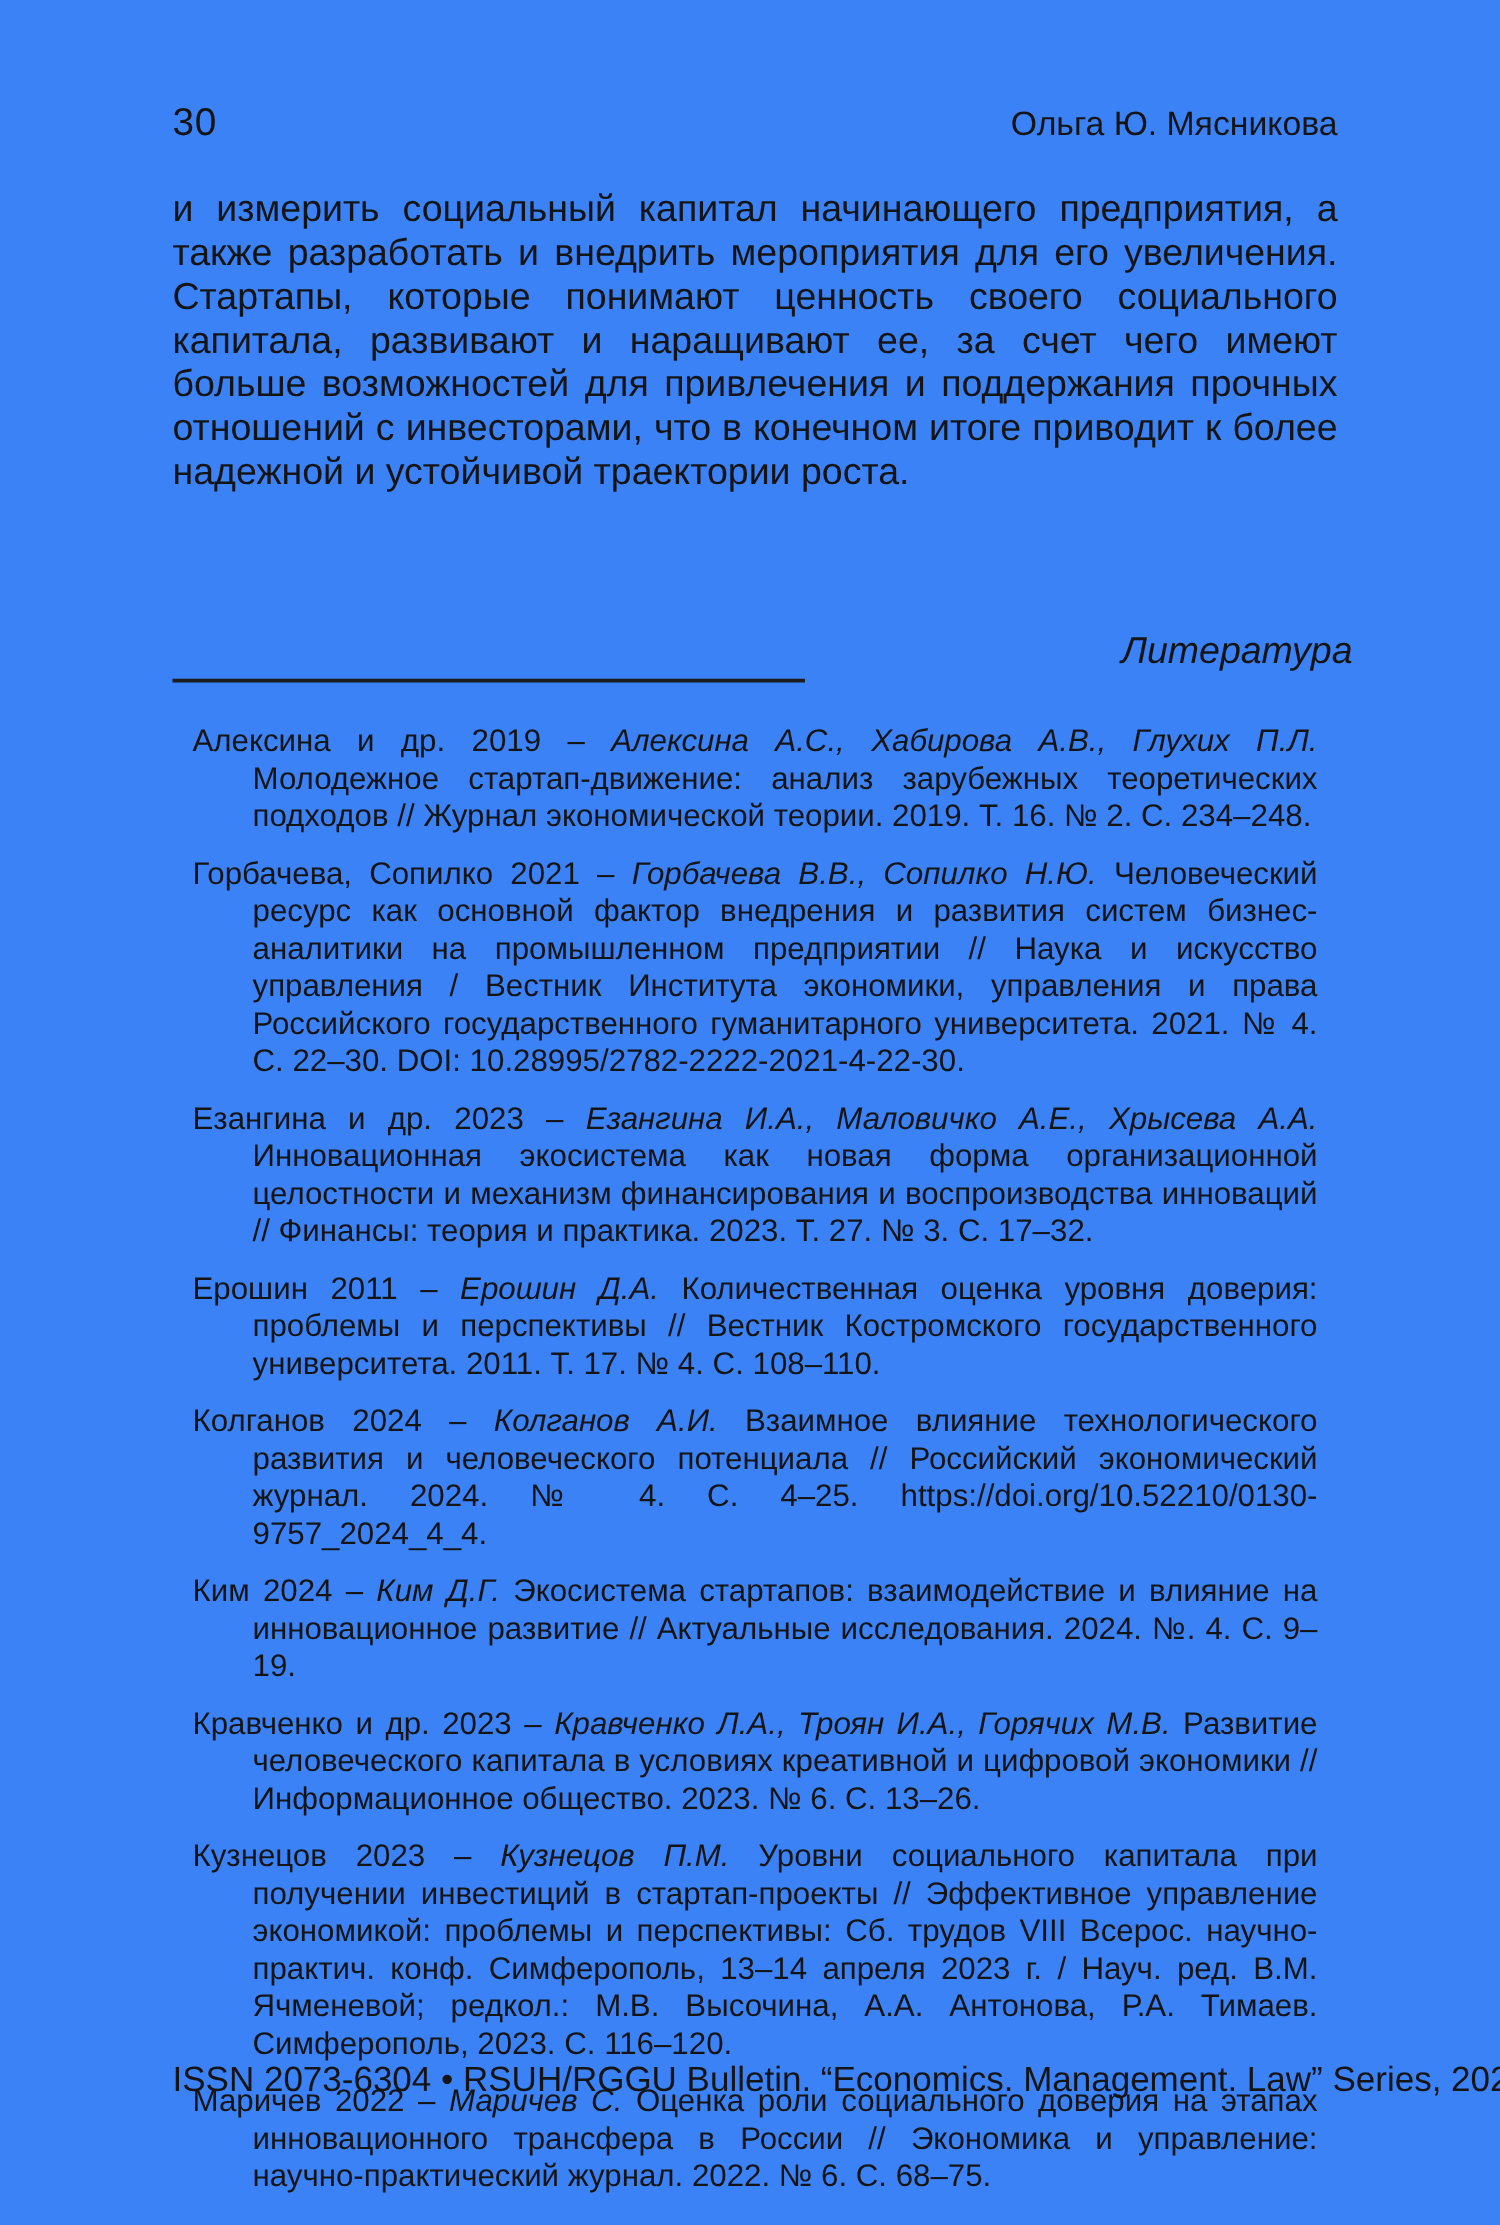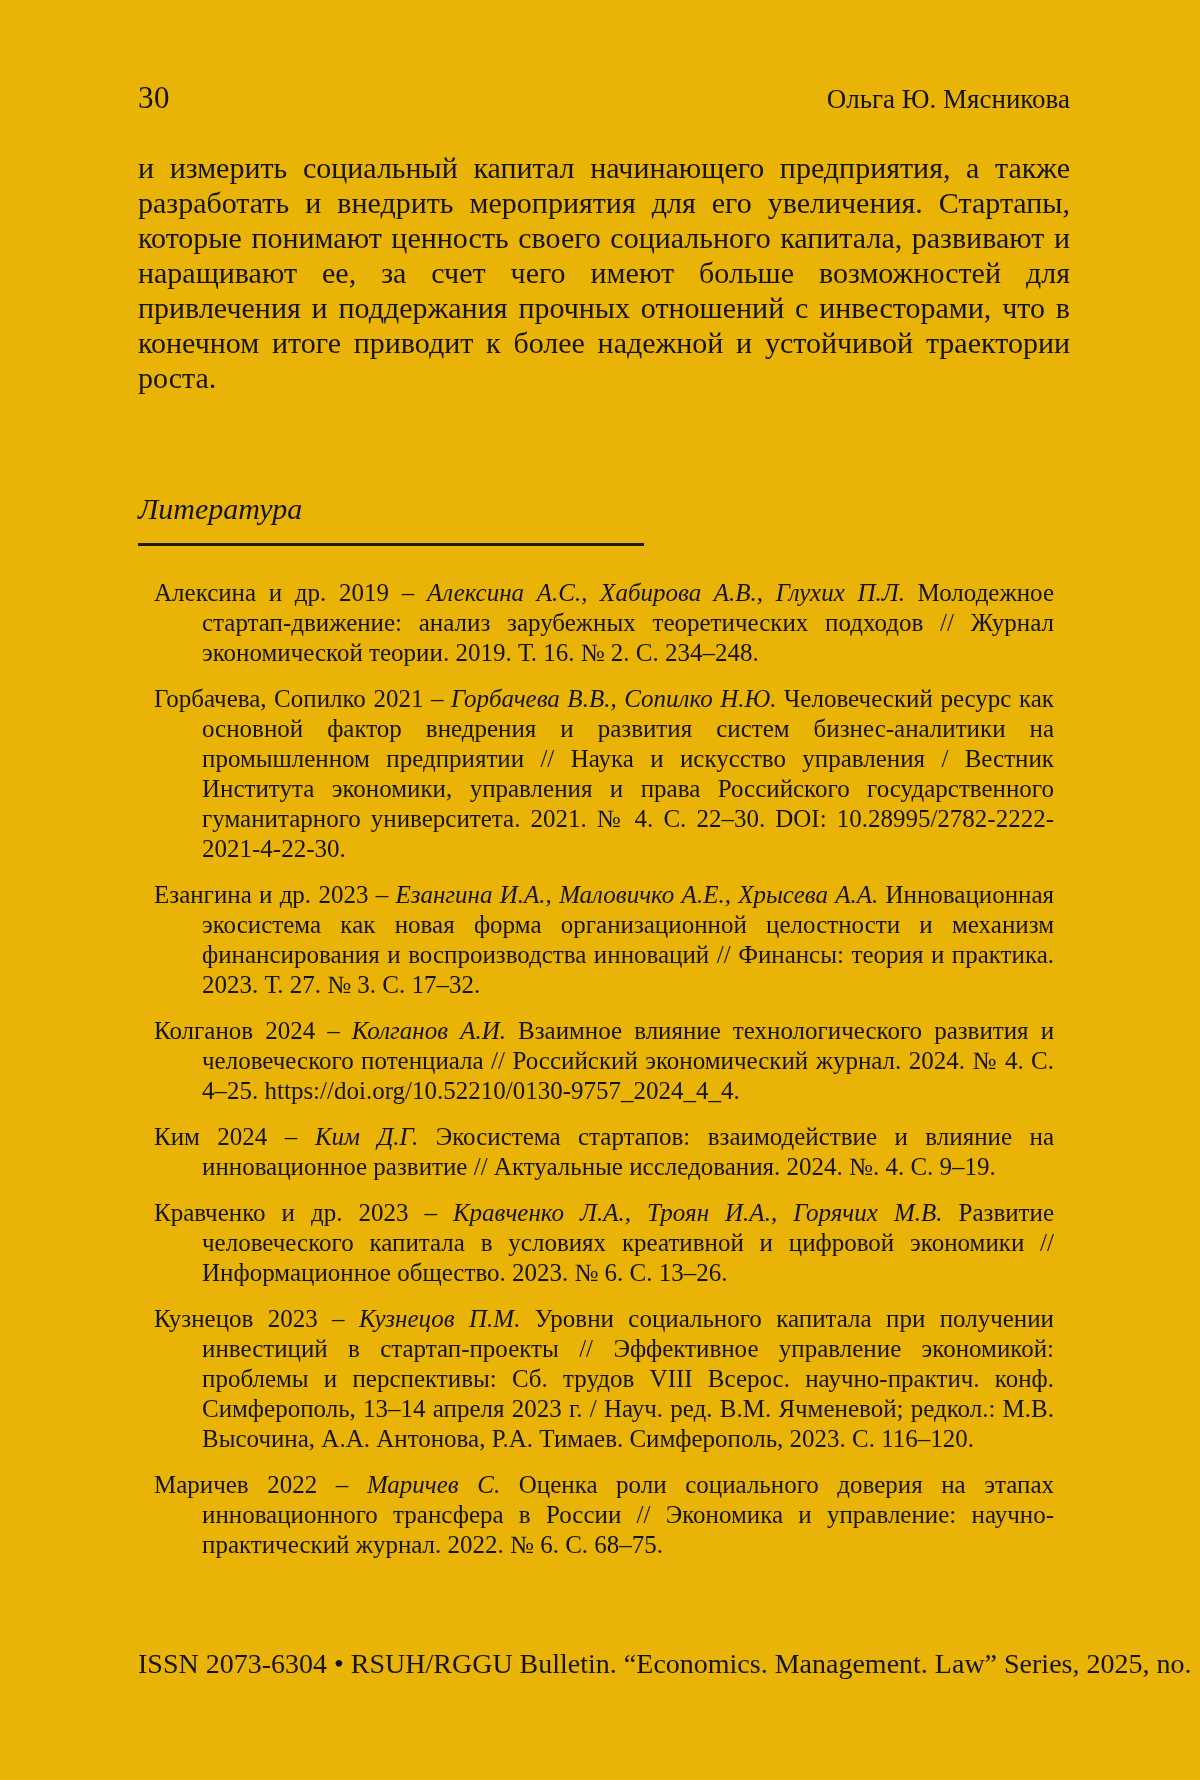--- a/index.html
+++ b/index.html
@@ -4,23 +4,23 @@
 <style>
   html, body {
     margin: 0;
     padding: 0;
     background: #ffffff;
   }
   .page {
     position: relative;
     width: 1200px;
     height: 1780px;
-    background: #eab308;
+    background: #3b82f6;
     color: #141414;
-    font-family: Liberation Serif, serif;
+    font-family: Liberation Sans, sans-serif;
     overflow: hidden;
   }
   .header {
     position: absolute;
     left: 138px;
     top: 80px;
     width: 932px;
     display: flex;
     justify-content: space-between;
     align-items: baseline;
@@ -42,22 +42,23 @@
     text-align: justify;
     margin: 0;
   }
   .refs-heading {
     position: absolute;
     left: 138px;
     top: 492px;
     width: 932px;
     font-size: 30px;
     font-style: italic;
-    margin: 0;
+    margin: 12px;
     font-weight: normal;
+    text-align: right;
   }
   .heading-rule {
     position: absolute;
     left: 138px;
     top: 543px;
     width: 506px;
     height: 3px;
     background: #1c1c1c;
   }
   .refs {
@@ -99,20 +100,21 @@
 
   <p class="body-paragraph">и измерить социальный капитал начинающего предприятия, а также разработать и внедрить мероприятия для его увеличения. Стартапы, которые понимают ценность своего социального капитала, развивают и наращивают ее, за счет чего имеют больше возможностей для привлечения и поддержания прочных отношений с инвесторами, что в конечном итоге приводит к более надежной и устойчивой траектории роста.</p>
 
   <h2 class="refs-heading">Литература</h2>
   <div class="heading-rule"></div>
 
   <div class="refs">
     <p class="ref"><span>Алексина и др. 2019 – </span><span class="au">Алексина А.С., Хабирова А.В., Глухих П.Л.</span><span> Молодежное стартап-движение: анализ зарубежных теоретических подходов // Журнал экономической теории. 2019. Т. 16. № 2. С. 234–248.</span></p>
     <p class="ref"><span>Горбачева, Сопилко 2021 – </span><span class="au">Горбачева В.В., Сопилко Н.Ю.</span><span> Человеческий ресурс как основной фактор внедрения и развития систем бизнес-аналитики на промышленном предприятии // Наука и искусство управления / Вестник Института экономики, управления и права Российского государственного гуманитарного университета. 2021. № 4. С. 22–30. DOI: 10.28995/2782-2222-2021-4-22-30.</span></p>
     <p class="ref"><span>Езангина и др. 2023 – </span><span class="au">Езангина И.А., Маловичко А.Е., Хрысева А.А.</span><span> Инновационная экосистема как новая форма организационной целостности и механизм финансирования и воспроизводства инноваций // Финансы: теория и практика. 2023. Т. 27. № 3. С. 17–32.</span></p>
+    <p class="ref"><span>Ерошин 2011 – </span><span class="au">Ерошин Д.А.</span><span> Количественная оценка уровня доверия: проблемы и перспективы // Вестник Костромского государственного университета. 2011. Т. 17. № 4. С. 108–110.</span></p>
     <p class="ref"><span>Колганов 2024 – </span><span class="au">Колганов А.И.</span><span> Взаимное влияние технологического развития и человеческого потенциала // Российский экономический журнал. 2024. № 4. С. 4–25. https://doi.org/10.52210/0130-9757_2024_4_4.</span></p>
     <p class="ref"><span>Ким 2024 – </span><span class="au">Ким Д.Г.</span><span> Экосистема стартапов: взаимодействие и влияние на инновационное развитие // Актуальные исследования. 2024. №. 4. С. 9–19.</span></p>
     <p class="ref"><span>Кравченко и др. 2023 – </span><span class="au">Кравченко Л.А., Троян И.А., Горячих М.В.</span><span> Развитие человеческого капитала в условиях креативной и цифровой экономики // Информационное общество. 2023. № 6. С. 13–26.</span></p>
     <p class="ref"><span>Кузнецов 2023 – </span><span class="au">Кузнецов П.М.</span><span> Уровни социального капитала при получении инвестиций в стартап-проекты // Эффективное управление экономикой: проблемы и перспективы: Сб. трудов VIII Всерос. научно-практич. конф. Симферополь, 13–14 апреля 2023 г. / Науч. ред. В.М. Ячменевой; редкол.: М.В. Высочина, А.А. Антонова, Р.А. Тимаев. Симферополь, 2023. С. 116–120.</span></p>
     <p class="ref"><span>Маричев 2022 – </span><span class="au">Маричев С.</span><span> Оценка роли социального доверия на этапах инновационного трансфера в России // Экономика и управление: научно-практический журнал. 2022. № 6. С. 68–75.</span></p>
   </div>
 
   <div class="footer">ISSN 2073-6304 • RSUH/RGGU Bulletin. “Economics. Management. Law” Series, 2025, no. 1</div>
 
 </div>

